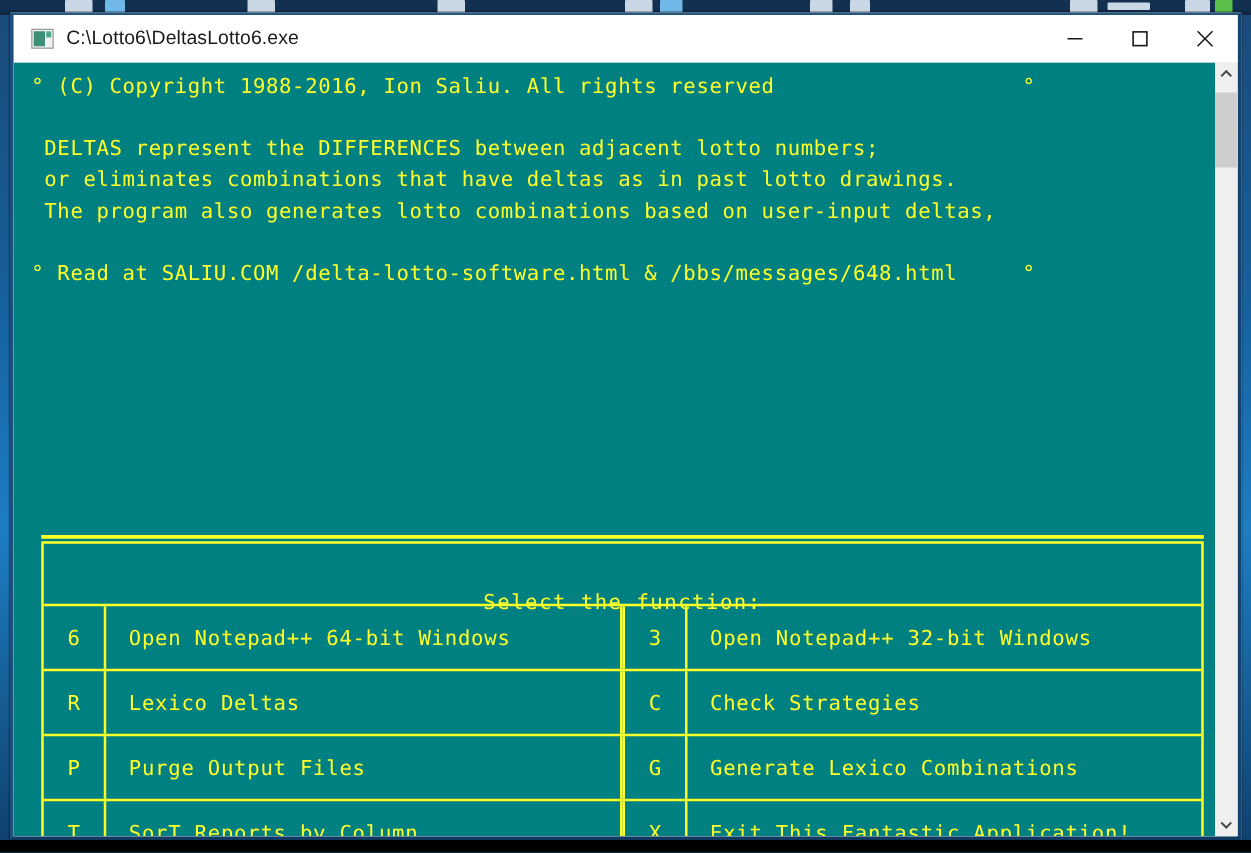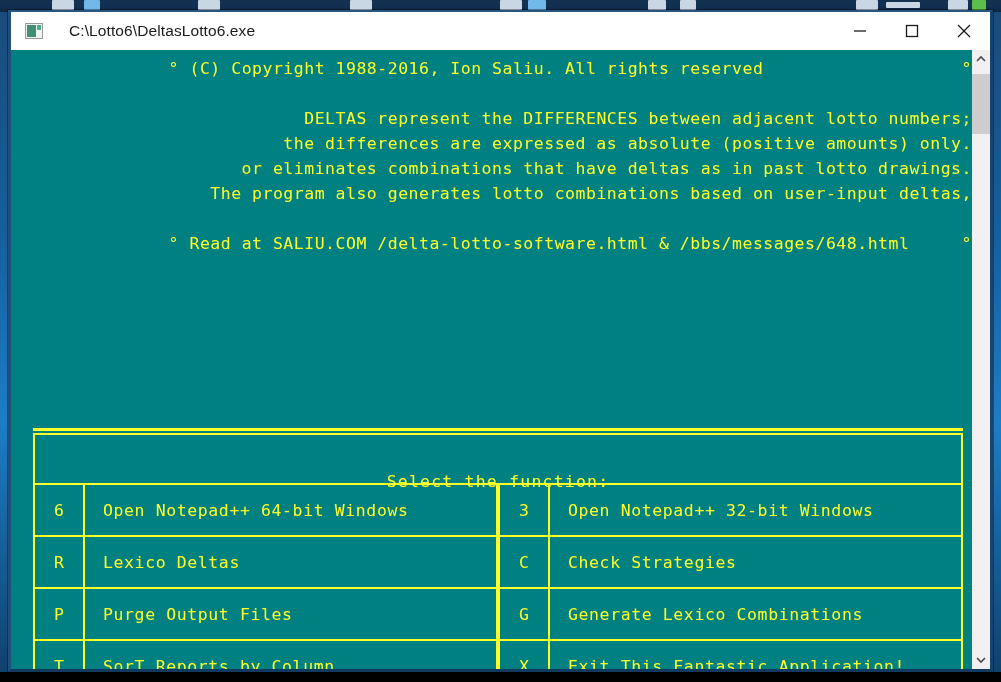--- a/index.html
+++ b/index.html
@@ -68,21 +68,20 @@
     flex-direction: column;
   }
 
   .titlebar {
     height: 38px;
     flex: 0 0 38px;
     background: #ffffff;
     display: flex;
     align-items: center;
     position: relative;
-    gap: 16px;
   }
   .title-icon {
     width: 18px; height: 16px;
     margin-left: 14px;
     margin-right: 10px;
     background: #f2f2f2;
     border: 1px solid #9a9a9a;
     position: relative;
     box-sizing: border-box;
     flex: 0 0 auto;
@@ -146,21 +145,20 @@
   }
 
   .cline {
     font-family: "DejaVu Sans Mono", "Liberation Mono", monospace;
     font-size: 16.5px;
     line-height: 25px;
     color: #ffff2a;
     white-space: pre;
     padding-left: 14px;
     letter-spacing: 0.5px;
-    text-align: right;
   }
   .cline.blank { color: transparent; }
 
   
   .menu-wrap {
     position: absolute;
     left: 22px;
     top: 378px;
     width: 930px;
   }
@@ -308,21 +306,20 @@
       </div>
     </div>
 
     <div class="client">
 
       <div class="console">
         <div class="console-inner">
           <div class="cline">° (C) Copyright 1988-2016, Ion Saliu. All rights reserved                   °</div>
           <div class="cline blank">&nbsp;</div>
           <div class="cline"> DELTAS represent the DIFFERENCES between adjacent lotto numbers;</div>
-          <div class="cline"> the differences are expressed as absolute (positive amounts) only.</div>
           <div class="cline"> or eliminates combinations that have deltas as in past lotto drawings.</div>
           <div class="cline"> The program also generates lotto combinations based on user-input deltas,</div>
           <div class="cline blank">&nbsp;</div>
           <div class="cline">° Read at SALIU.COM /delta-lotto-software.html &amp; /bbs/messages/648.html     °</div>
         </div>
 
         <div class="menu-wrap">
           <div class="menu-topline"></div>
           <div class="menu-box">
 

